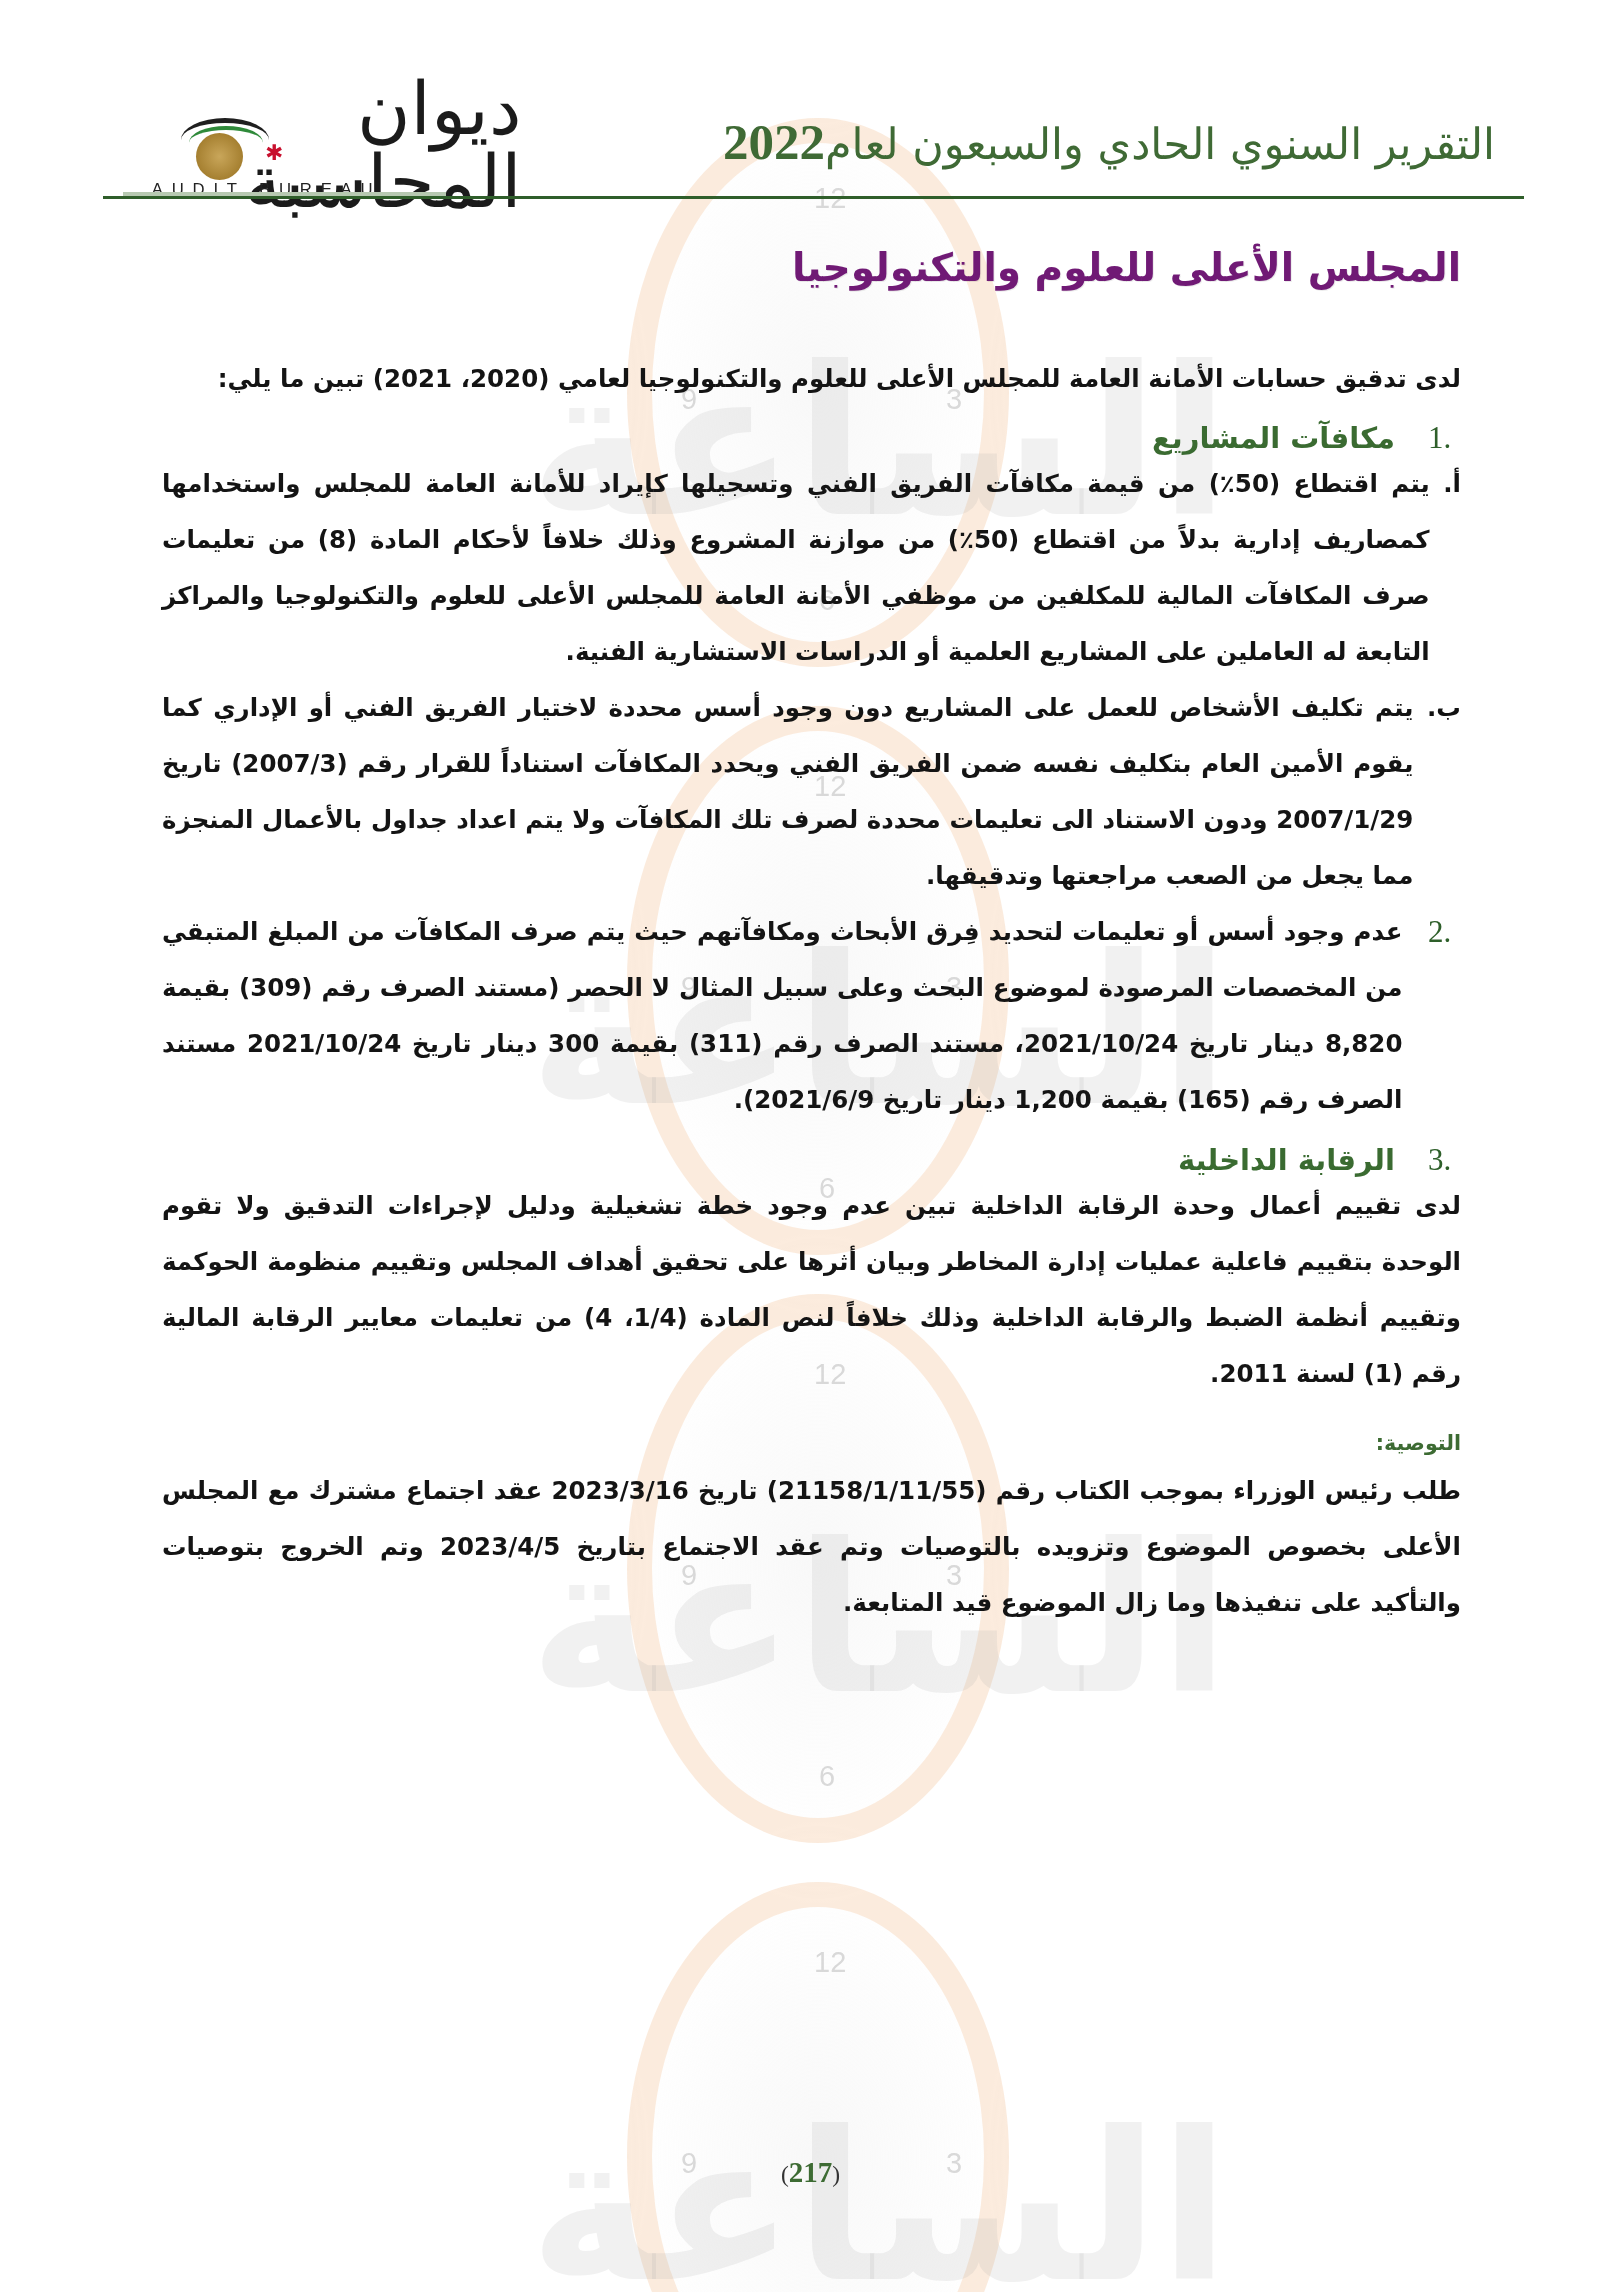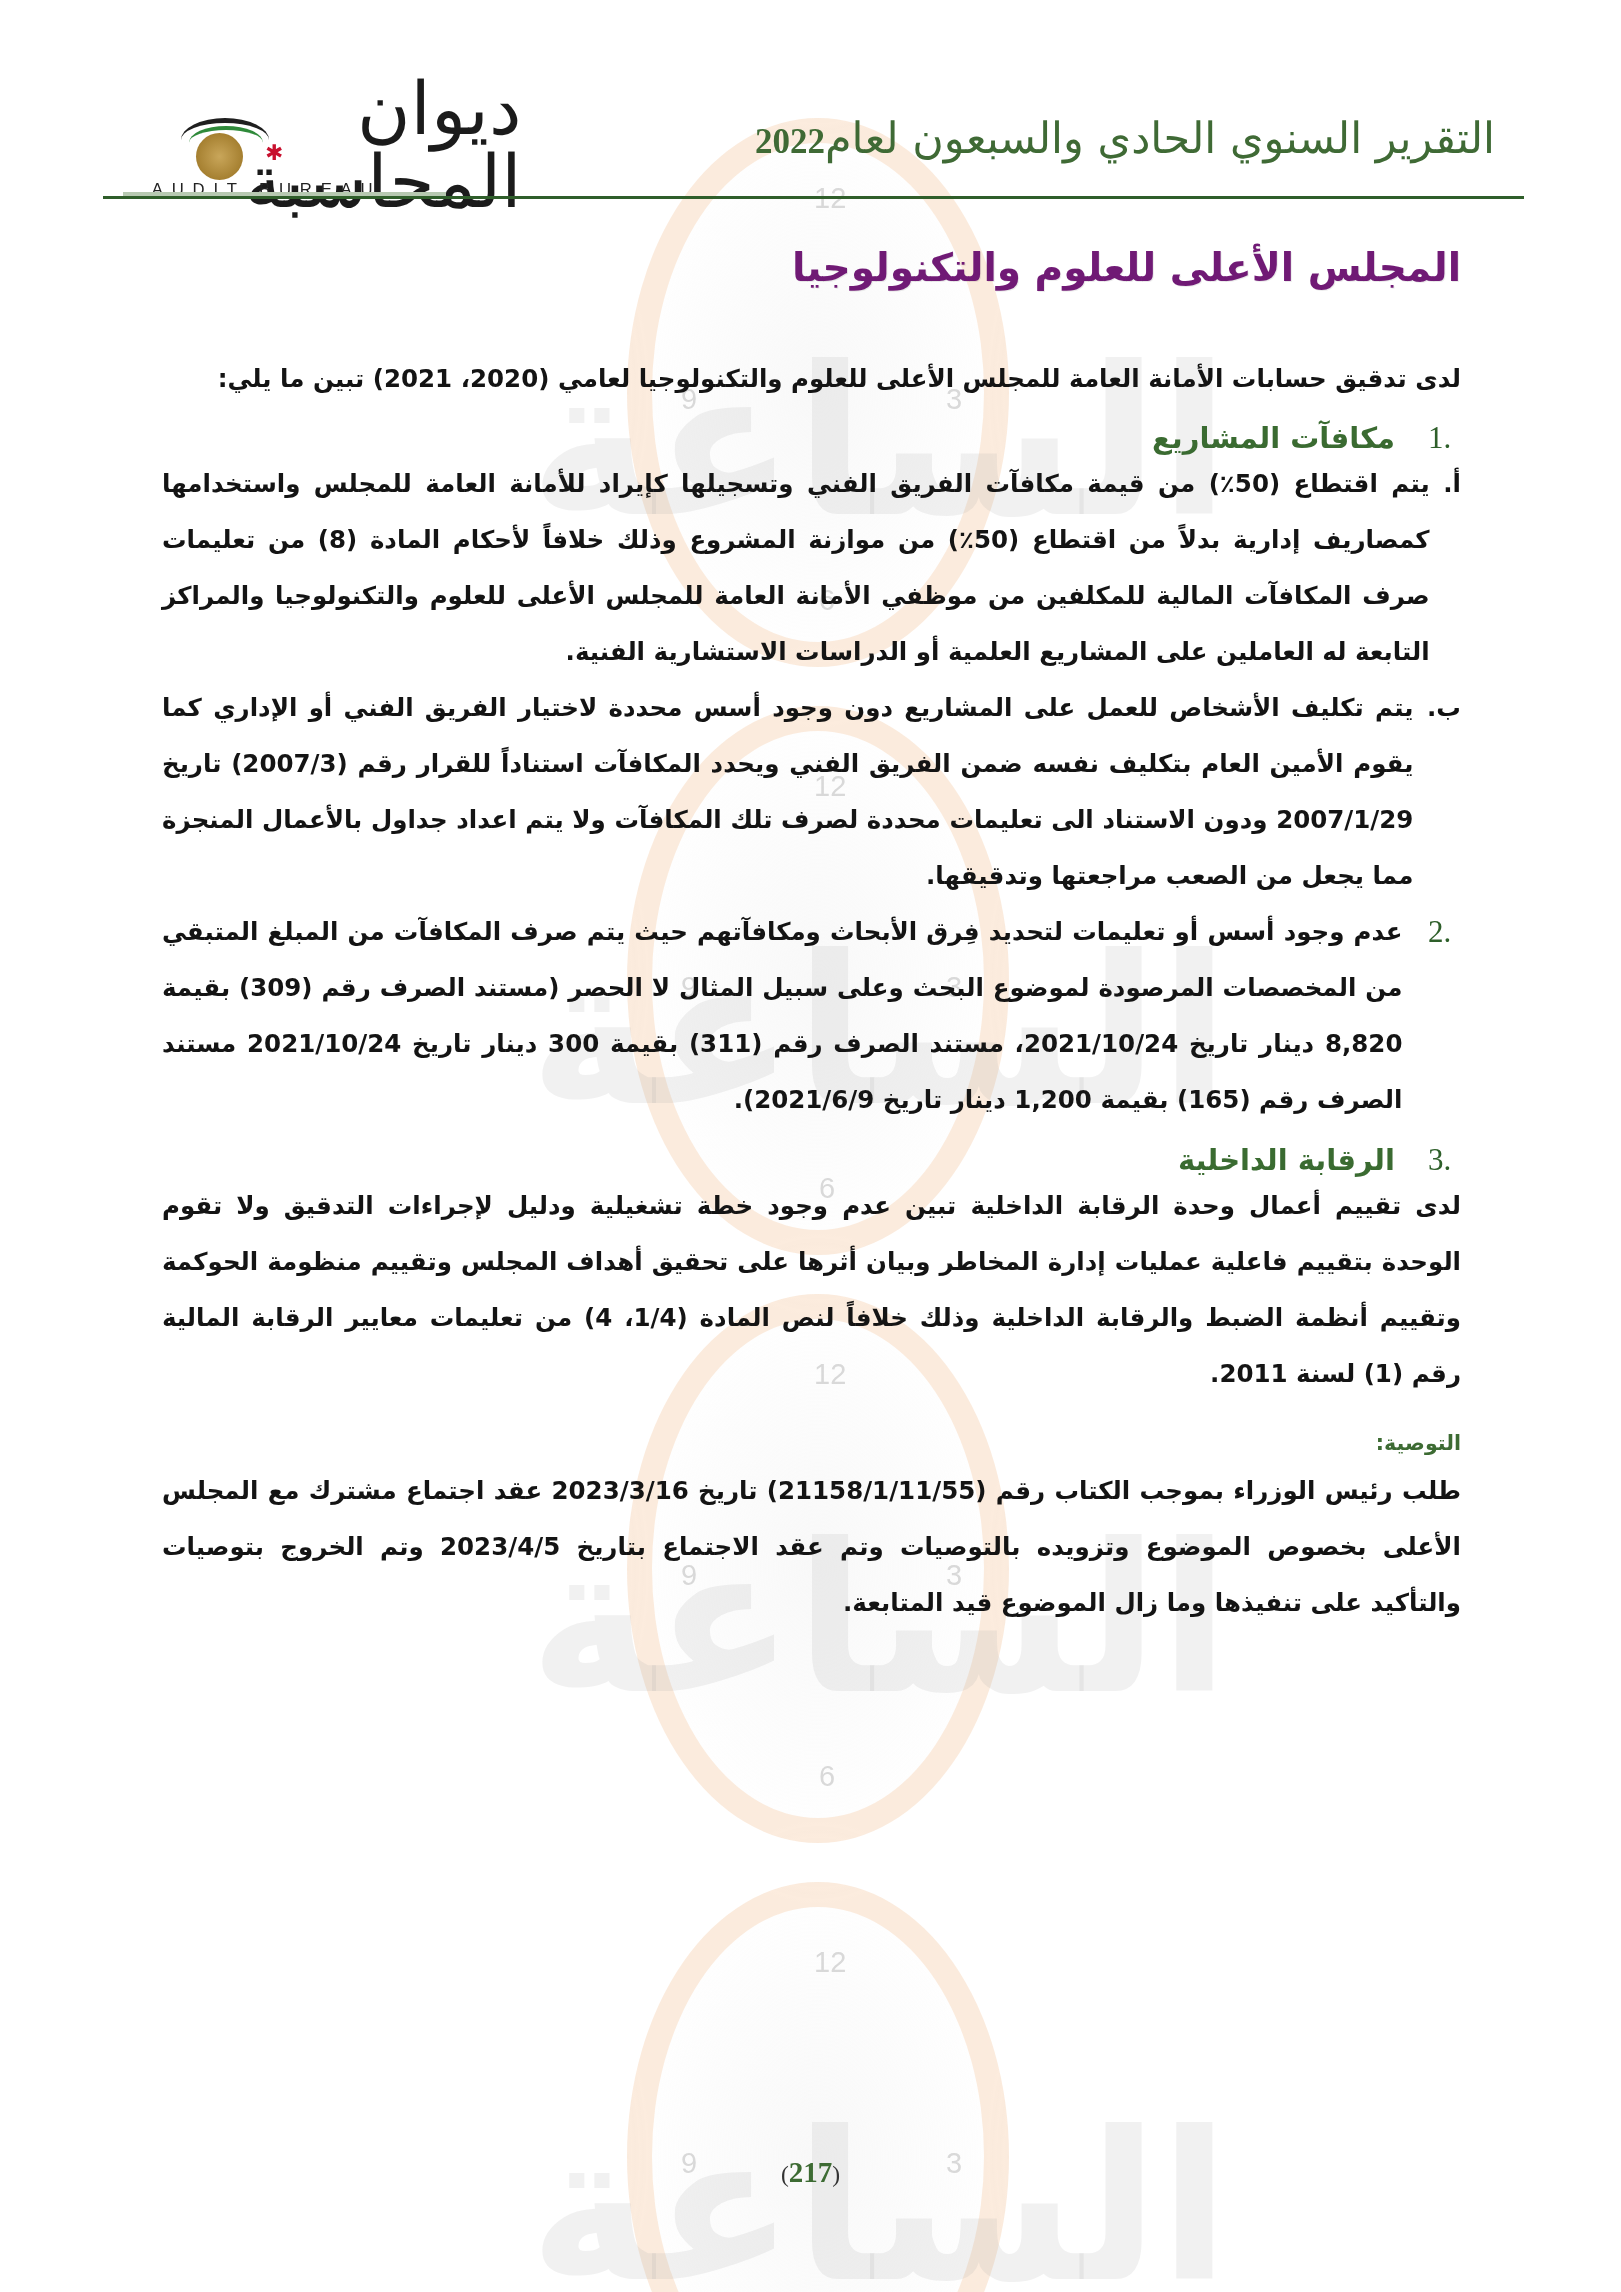--- a/index.html
+++ b/index.html
@@ -25,21 +25,21 @@
               border-top: 5.9px solid #1f1f1f; border-radius: 50% 50% 0 0; }
   .logo-arc-green { position: absolute; left: 47px; top: 62px; width: 74px; height: 29px;
               border-top: 4.9px solid #2f8a3a; border-radius: 50% 50% 0 0; }
   .logo-star { position: absolute; left: 123px; top: 76px; color: #c8102e; font-size: 21.6px; }
   .logo-script { position: absolute; left: 103px; top: 8px; font-family: "DejaVu Serif", serif; font-size: 73px;
                  color: #1b1b1b; direction: rtl; line-height: 1; }
   .logo-en { position: absolute; left: 9.8px; top: 116px; font-family: "Liberation Sans", sans-serif;
              font-size: 16.7px; letter-spacing: 8.8px; color: #222; }
   .report-title { position: absolute; right: 29px; top: 59px; direction: rtl; font-family: "DejaVu Serif", serif;
                   font-size: 43px; color: #3f6a35; white-space: nowrap; }
-  .report-title .year { font-weight: bold; font-family: "Liberation Serif", serif; font-size: 35px; }
+  .report-title .year { font-weight: bold; font-family: "Liberation Serif", serif; font-size: 51px; }
   .rule { position: absolute; left: 103px; top: 196px; width: 1421px; height: 2.9px; background: #2f5e2a; }
   .rule-light { position: absolute; left: 123px; top: 192px; width: 323px; height: 3.9px; background: #b7c9b1; }
 
   
   .content { position: absolute; left: 162px; top: 225px; width: 1299px; direction: rtl; text-align: justify; }
   .entity-title { text-align: right; font-size: 39px; font-weight: bold; color: #701a75; margin: 19.6px 0 0 0;
                   text-shadow: 1px 1px 0 rgba(0,0,0,0.08); }
   p { margin: 0; }
   .body-text { font-size: 24.5px; font-weight: bold; line-height: 56px; color: #141414; }
   .intro { margin-top: 61px; }

